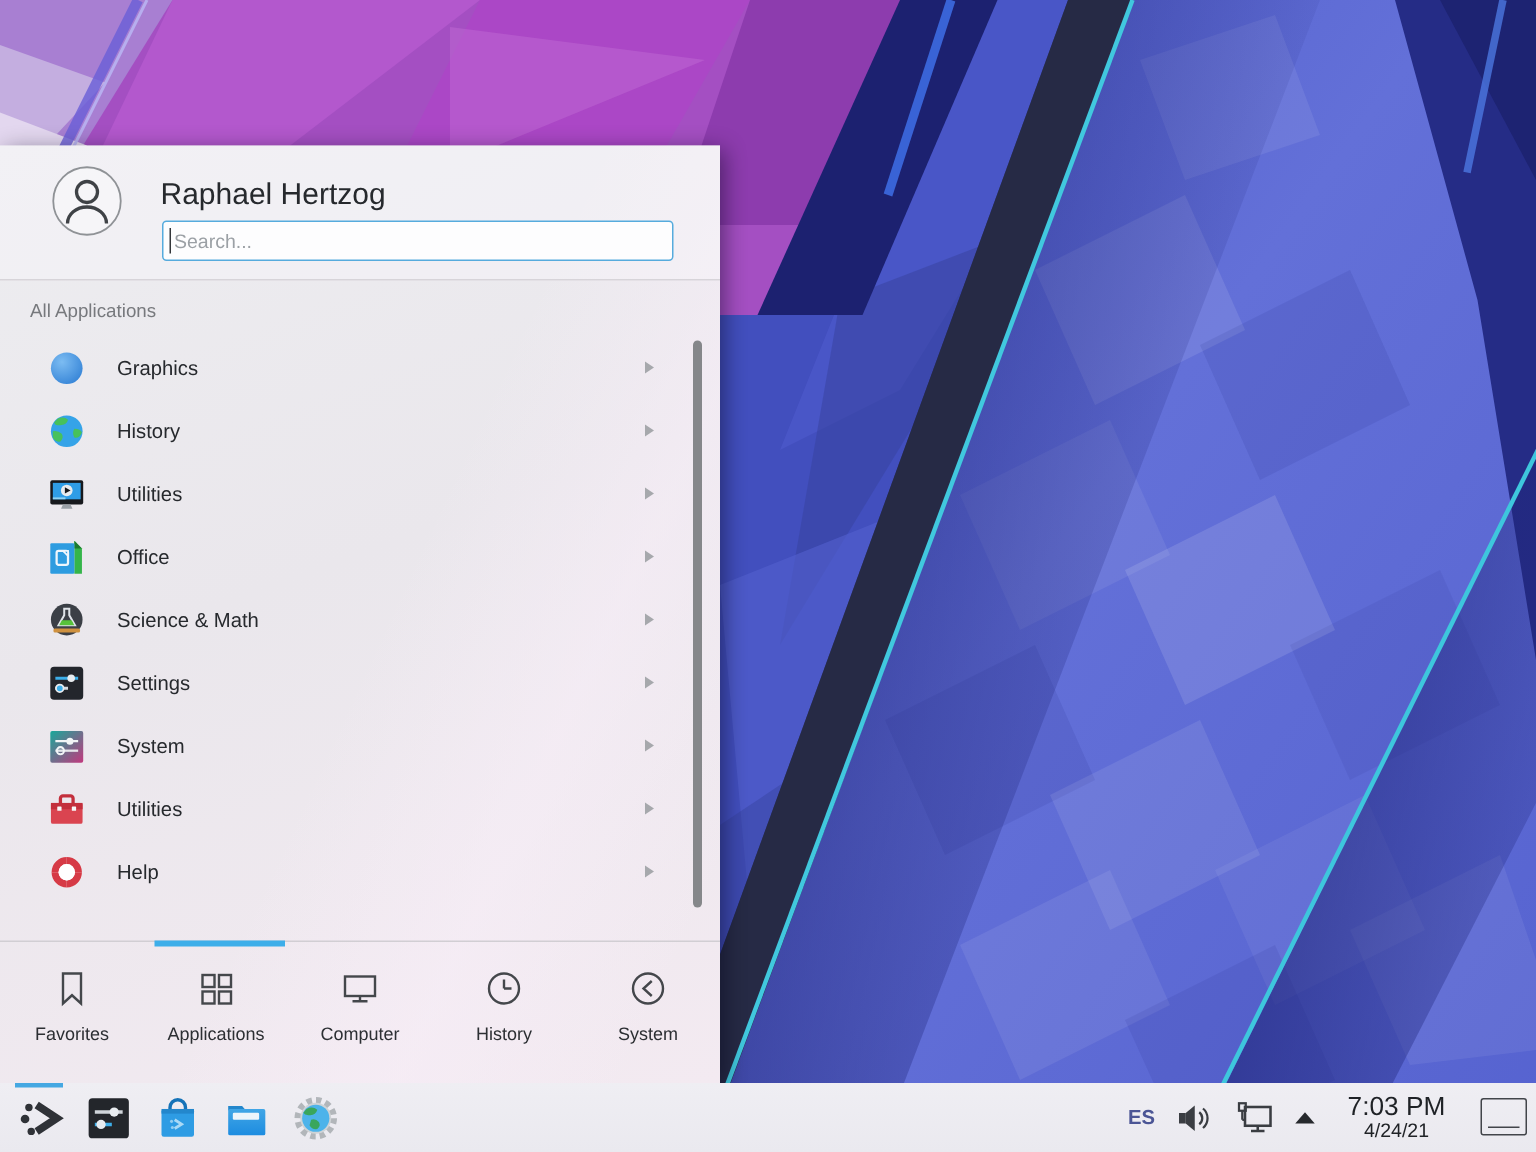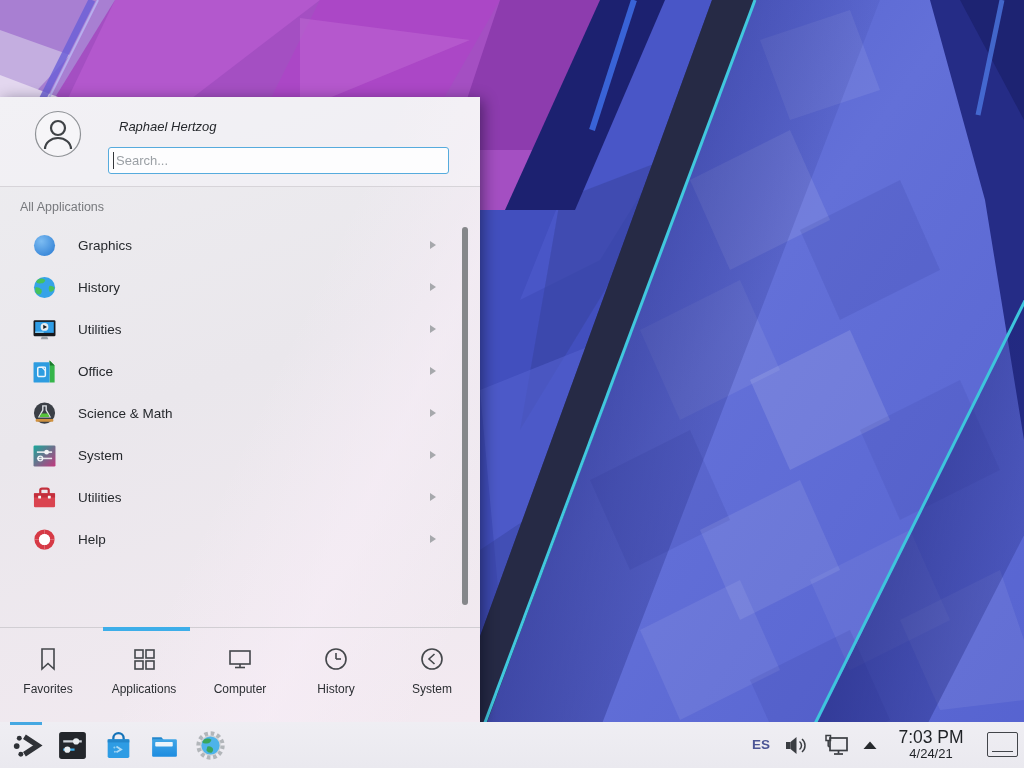--- a/index.html
+++ b/index.html
@@ -16,21 +16,21 @@
       linear-gradient(115deg, rgba(255,255,255,0) 52%, rgba(248,238,248,0.55) 72%, rgba(255,255,255,0) 92%),
       linear-gradient(160deg, #ededf0 0%, #eae7ec 45%, #f3eaf1 100%);
     box-shadow: 3px 3px 14px rgba(0,0,20,0.45);
   }
   .launcher-header {
     position:absolute; left:0; top:0; width:100%; height:90px;
     background:rgba(248,247,250,0.45);
     border-bottom:1px solid #d7d4d9;
   }
   .avatar { position:absolute; left:34px; top:13px; width:48px; height:48px; }
-  .user-name { position:absolute; left:119px; top:22px; font-size:13px; color:#26292d;font-style:italic; }
+  .user-name { position:absolute; left:107px; top:22px; font-size:20px; color:#26292d; }
   .search-box {
     position:absolute; left:108px; top:50px; width:341px; height:27px;
     border:1.5px solid #56abdd; border-radius:3px; background:#fdfdfe;
     font-size:13px; color:#0f172a; padding-left:7px; outline:none;
     font-family:"Liberation Sans","DejaVu Sans",sans-serif;
   }
   .search-box::placeholder { color:#9ba0a5; }
   .search-caret { position:absolute; left:113px; top:55px; width:1px; height:17px; background:#33363a; }
 
   .section-label { position:absolute; left:20px; top:103px; font-size:12.5px; color:#77797d; }
@@ -228,20 +228,31 @@
       <svg class="cat-icon" viewBox="0 0 32 32">
         <circle cx="16" cy="15.5" r="12.5" fill="#3b3f46"></circle>
         <path d="M14,7 h4 v5 l4.5,8 h-13 l4.5,-8 z" fill="none" stroke="#dfe3e8" stroke-width="1.6"></path>
         <path d="M12.2,16 h7.6 l2.2,4 h-12 z" fill="#57c23a"></path>
         <rect x="5.5" y="22.5" width="21" height="3.2" rx="1.2" fill="#cf913f"></rect>
       </svg>
       <span class="cat-label">Science &amp; Math</span>
       <span class="arrow"></span>
     </div>
 
+    <div class="cat-row">
+      <svg class="cat-icon" viewBox="0 0 32 32">
+        <rect x="3" y="3" width="26" height="26" rx="3" fill="#23262c"></rect>
+        <line x1="7" y1="12" x2="25" y2="12" stroke="#3daee9" stroke-width="2.4"></line>
+        <circle cx="19.5" cy="12" r="3" fill="#e8ecf0"></circle>
+        <line x1="7" y1="20" x2="17" y2="20" stroke="#d7dbe0" stroke-width="2.4"></line>
+        <circle cx="10.5" cy="20" r="3" fill="#3daee9" stroke="#e8ecf0" stroke-width="1.4"></circle>
+      </svg>
+      <span class="cat-label">Settings</span>
+      <span class="arrow"></span>
+    </div>
 
     <div class="cat-row">
       <svg class="cat-icon" viewBox="0 0 32 32">
         <defs>
             <linearGradient id="sysg" x1="0" y1="0" x2="1" y2="1">
           <stop offset="0" stop-color="#18a89a"></stop>
               <stop offset="1" stop-color="#c2387e"></stop>
             </linearGradient>
           </defs>
         <rect x="3" y="4" width="26" height="25" rx="1.5" fill="url(#sysg)"></rect>

